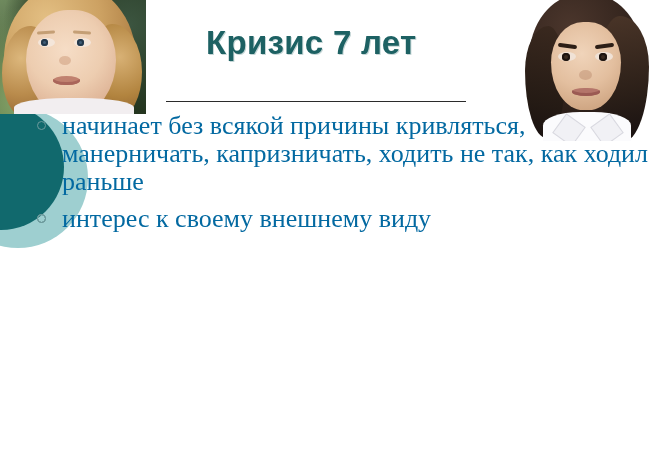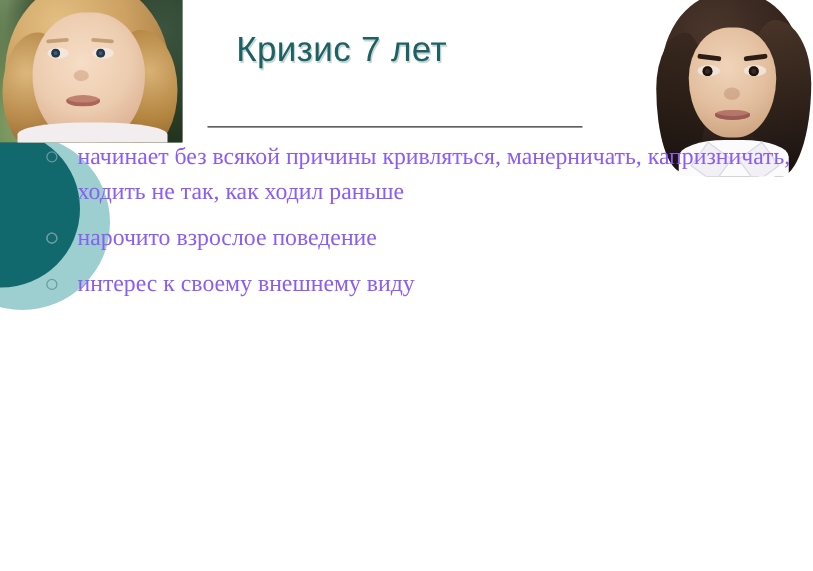--- a/index.html
+++ b/index.html
@@ -277,25 +277,25 @@
     height: 22px;
     background: #f1f1f5;
     border: 1px solid #d9d9e0;
   }
   .pr-collar::before { left: 14px; transform: rotate(36deg); }
   .pr-collar::after  { left: 52px; transform: rotate(-36deg); }
 
   
   .title {
     position: absolute;
-    left: 189px;
+    left: 206px;
     top: 24px;
     font-family: "Liberation Sans", "DejaVu Sans", sans-serif;
-    font-size: 28px;
-    font-weight: normal;
+    font-size: 33px;
+    font-weight: bold;
     color: #1d6163;
     letter-spacing: .3px;
     text-shadow: 1px 1px 0 rgba(150,180,180,.55);
     white-space: nowrap;
   }
   .title-rule {
     position: absolute;
     left: 166px;
     top: 101px;
     width: 300px;
@@ -321,23 +321,23 @@
     top: 9px;
     width: 7px;
     height: 7px;
     border: 1px solid #6d9b9d;
     border-radius: 50%;
     background: transparent;
   }
   .bullet-text {
     display: block;
     font-family: "Liberation Serif", "DejaVu Serif", serif;
-    font-size: 19px;
+    font-size: 26px;
     line-height: 28px;
-    color: #8b5cf6;
+    color: #0369a1;
     max-width: 560px;
   }
   .bullet-row.wide .bullet-text { max-width: 600px; }
 </style>
 </head>
 <body>
 
 <div id="slide">
 
   <div class="deco-bar"></div>
@@ -383,21 +383,20 @@
       <span class="bullet-text">начинает без всякой причины кривляться, манерничать, капризничать, ходить не так, как ходил раньше</span>
     </div>
 
     <div class="bullet-row">
       <span class="bullet-marker"></span>
     </div>
 
 
     <div class="bullet-row">
       <span class="bullet-marker"></span>
-      <span class="bullet-text">нарочито взрослое поведение</span>
     </div>
 
     <div class="bullet-row">
       <span class="bullet-marker"></span>
       <span class="bullet-text">интерес к своему внешнему виду</span>
     </div>
 
 
   </div>
 

